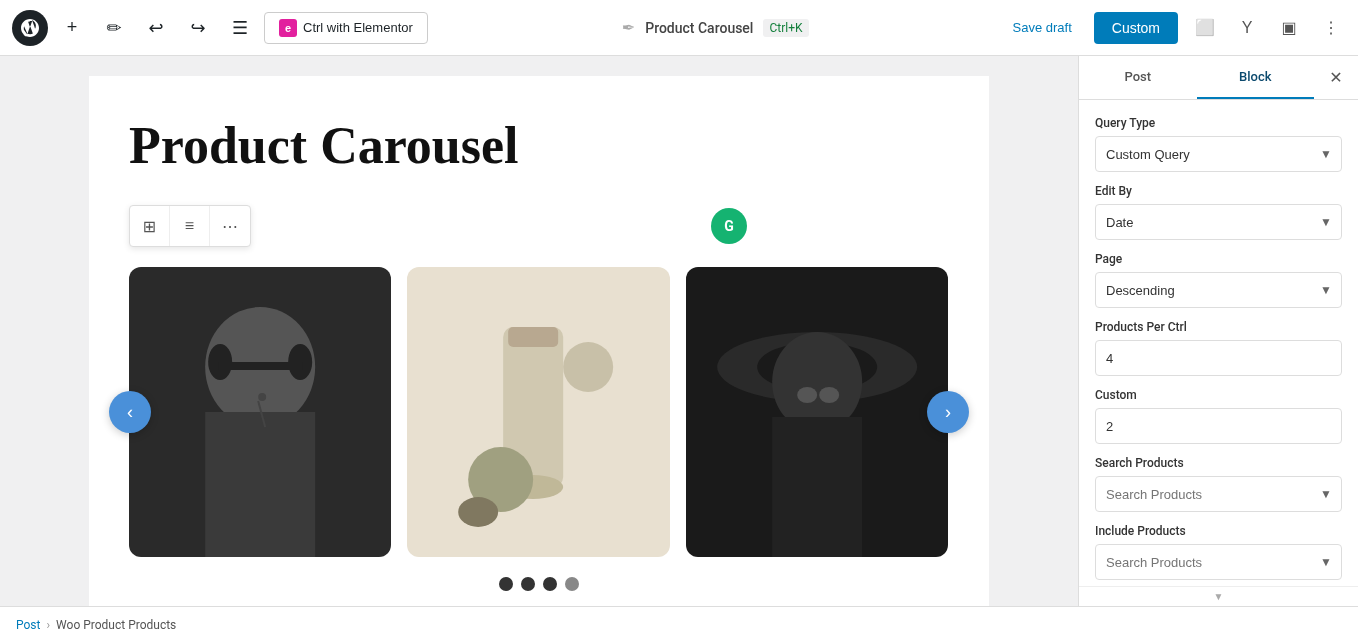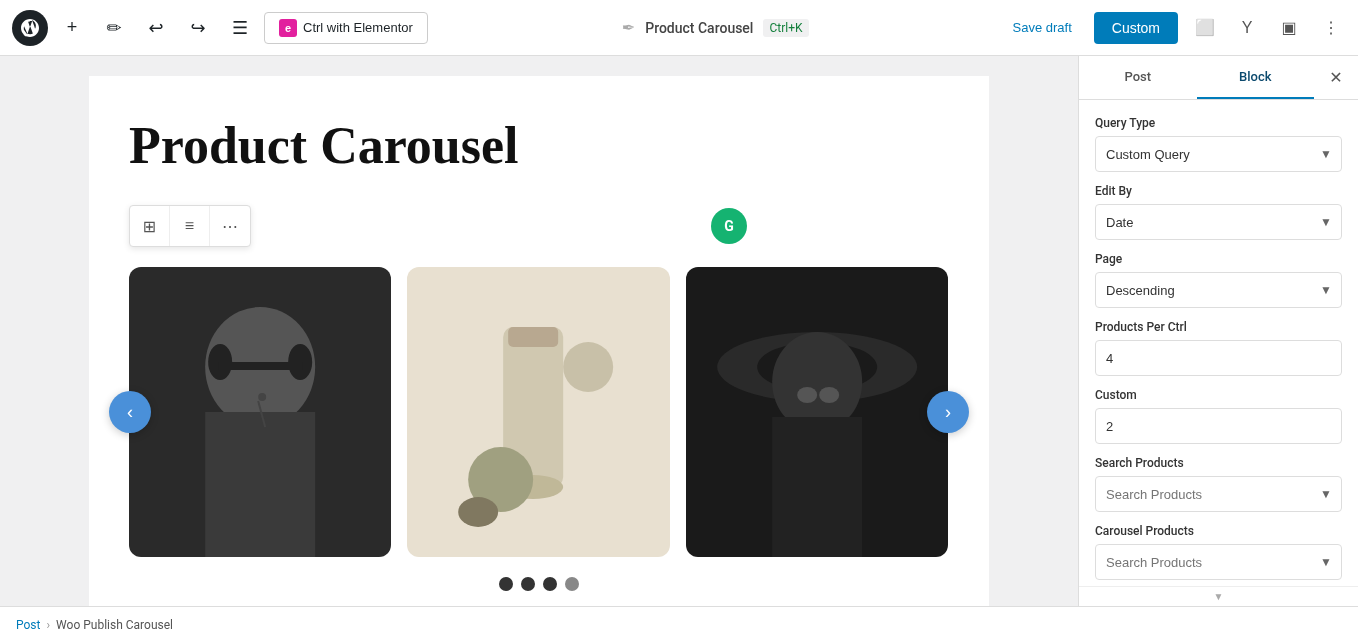--- a/index.html
+++ b/index.html
@@ -299,31 +299,31 @@
 
       <div class="field-group">
         <label class="field-label">Search Products</label>
         <div class="search-field-wrapper">
           <input type="text" class="search-field" placeholder="Search Products" style="">
           <span class="search-field-arrow">▼</span>
         </div>
       </div>
 
       <div class="field-group">
-        <label class="field-label">Carousel Products</label>
+        <label class="field-label">Include Products</label>
         <div class="search-field-wrapper">
           <input type="text" class="search-field" placeholder="Search Products" style="">
           <span class="search-field-arrow">▼</span>
         </div>
       </div>
 
     </div>
 
     <div class="panel-scroll-down">▼</div>
   </div>
 
 </div>
 
 <div class="breadcrumb">
   <span class="breadcrumb-link">Post</span>
   <span class="breadcrumb-sep">›</span>
-  <span>Woo Publish Carousel</span>
+  <span>Woo Product Products</span>
 </div>
 
 </body></html>

